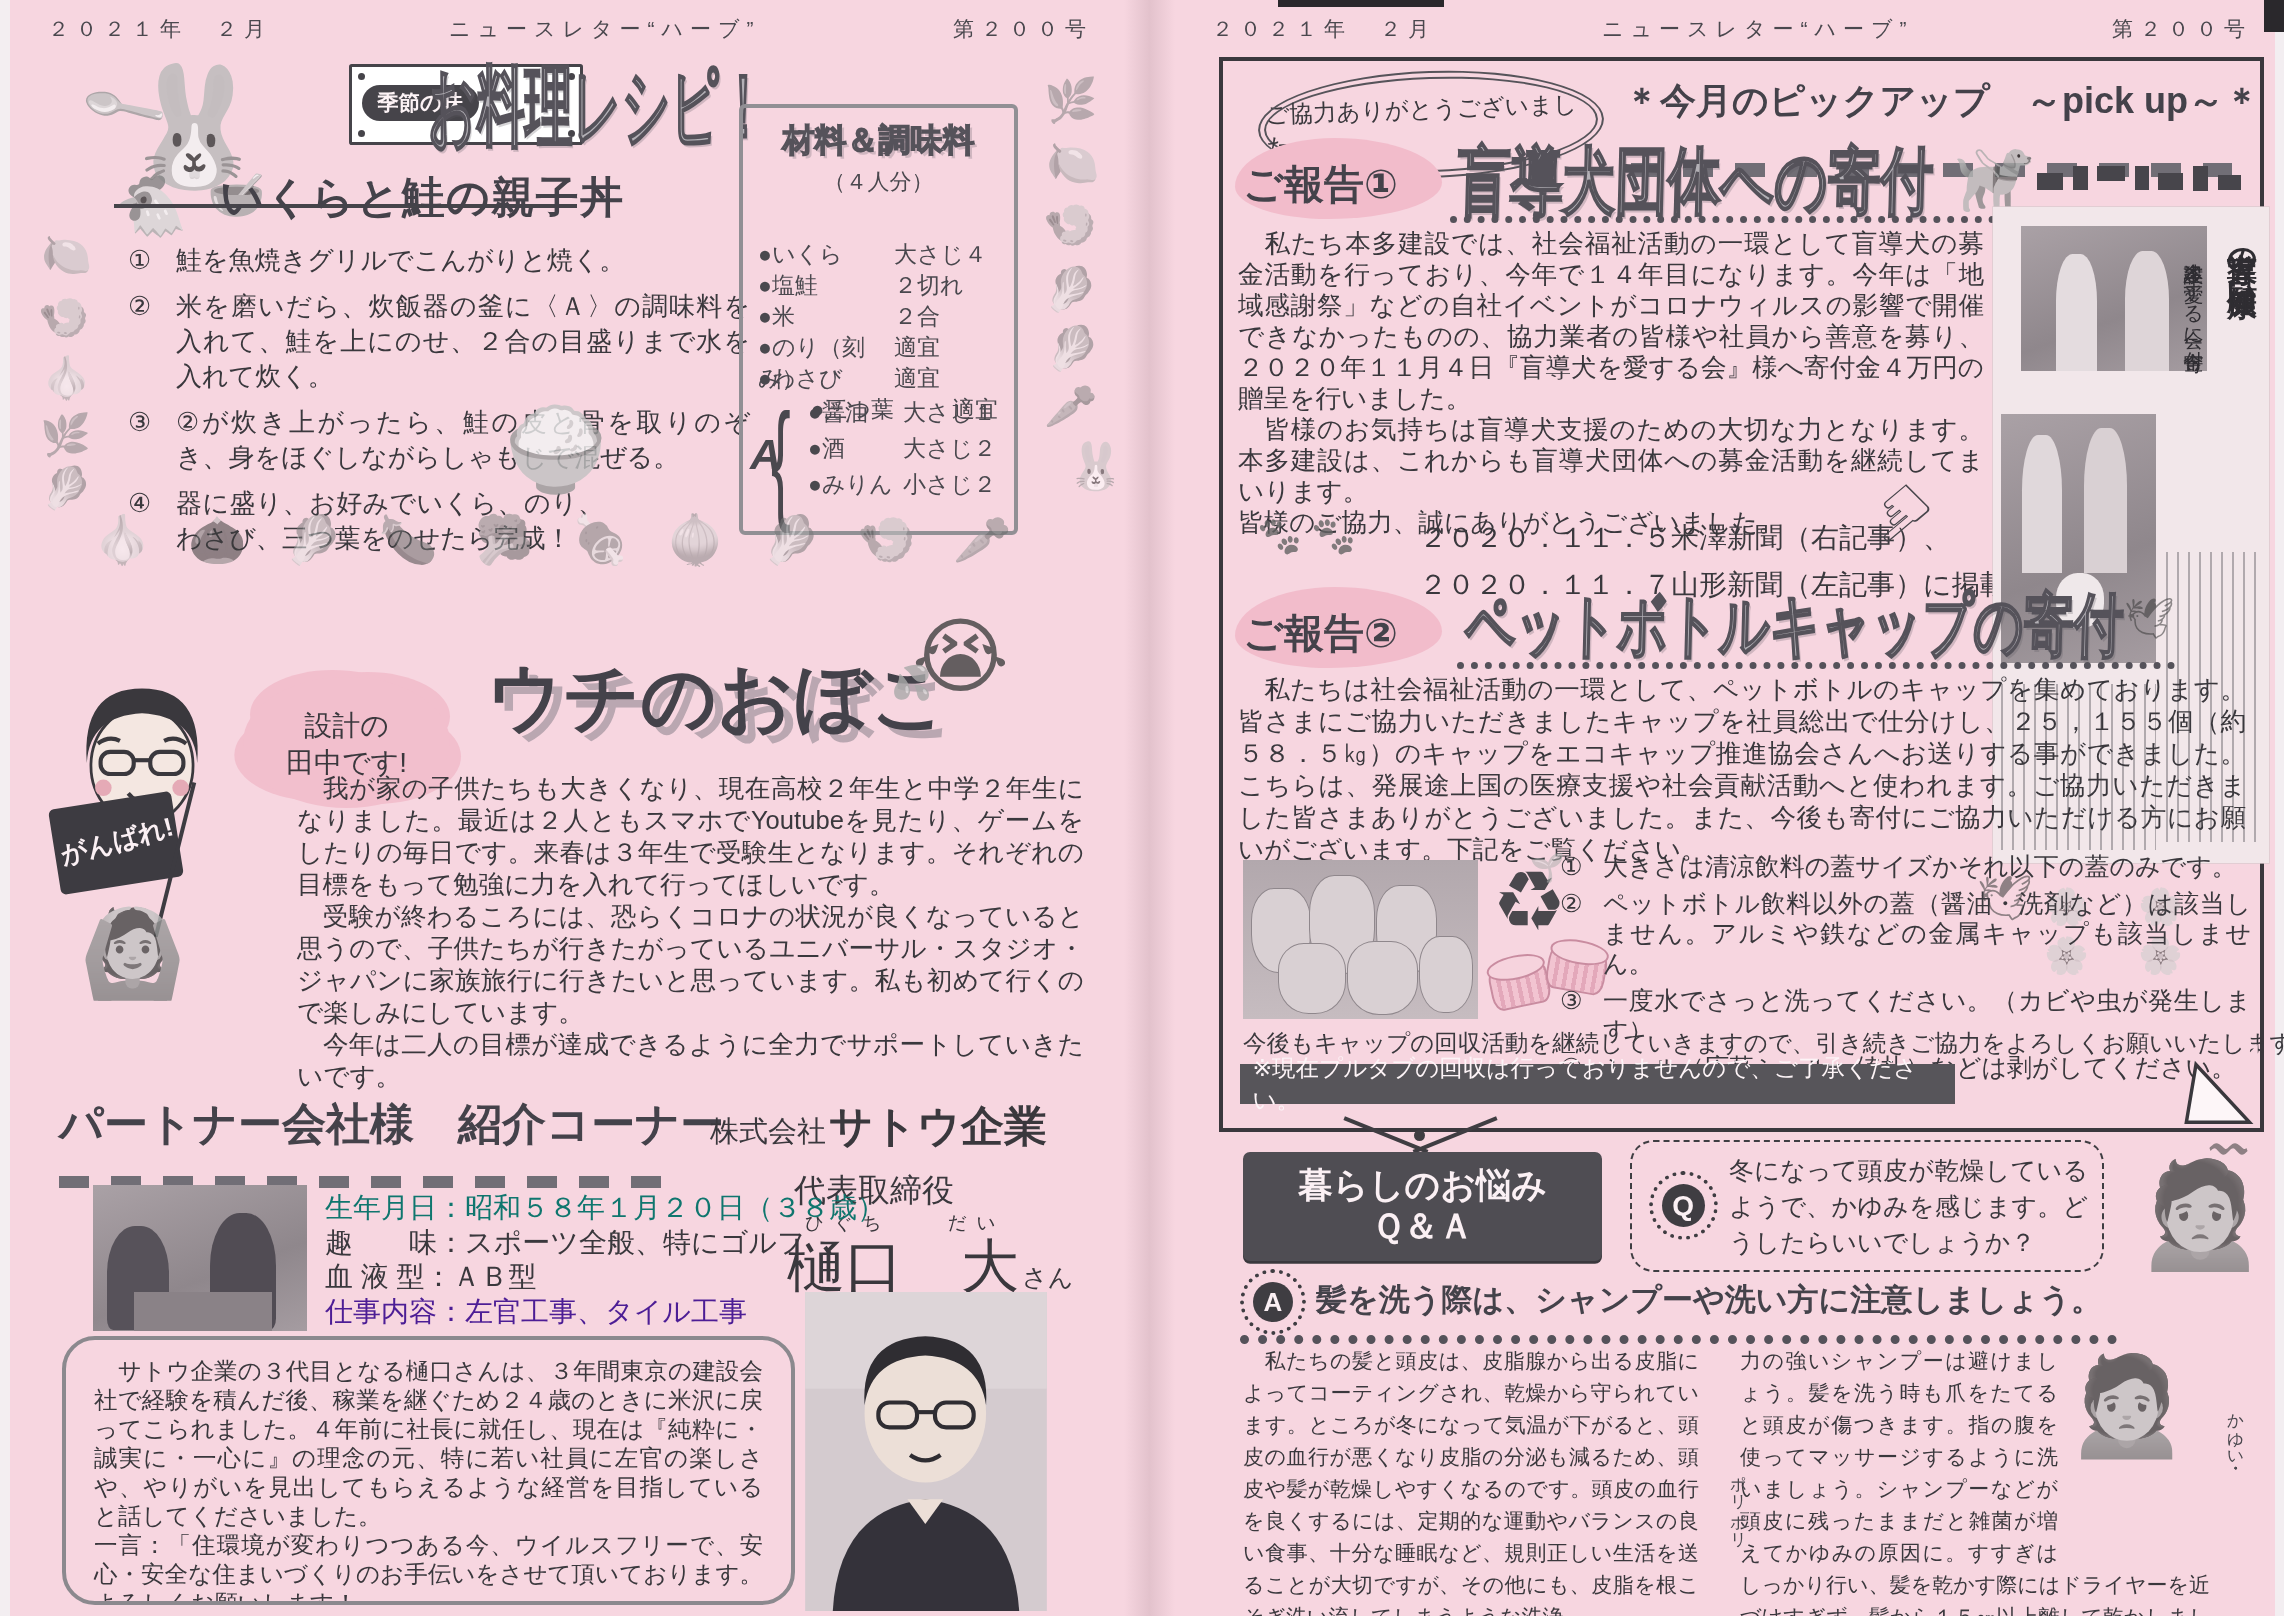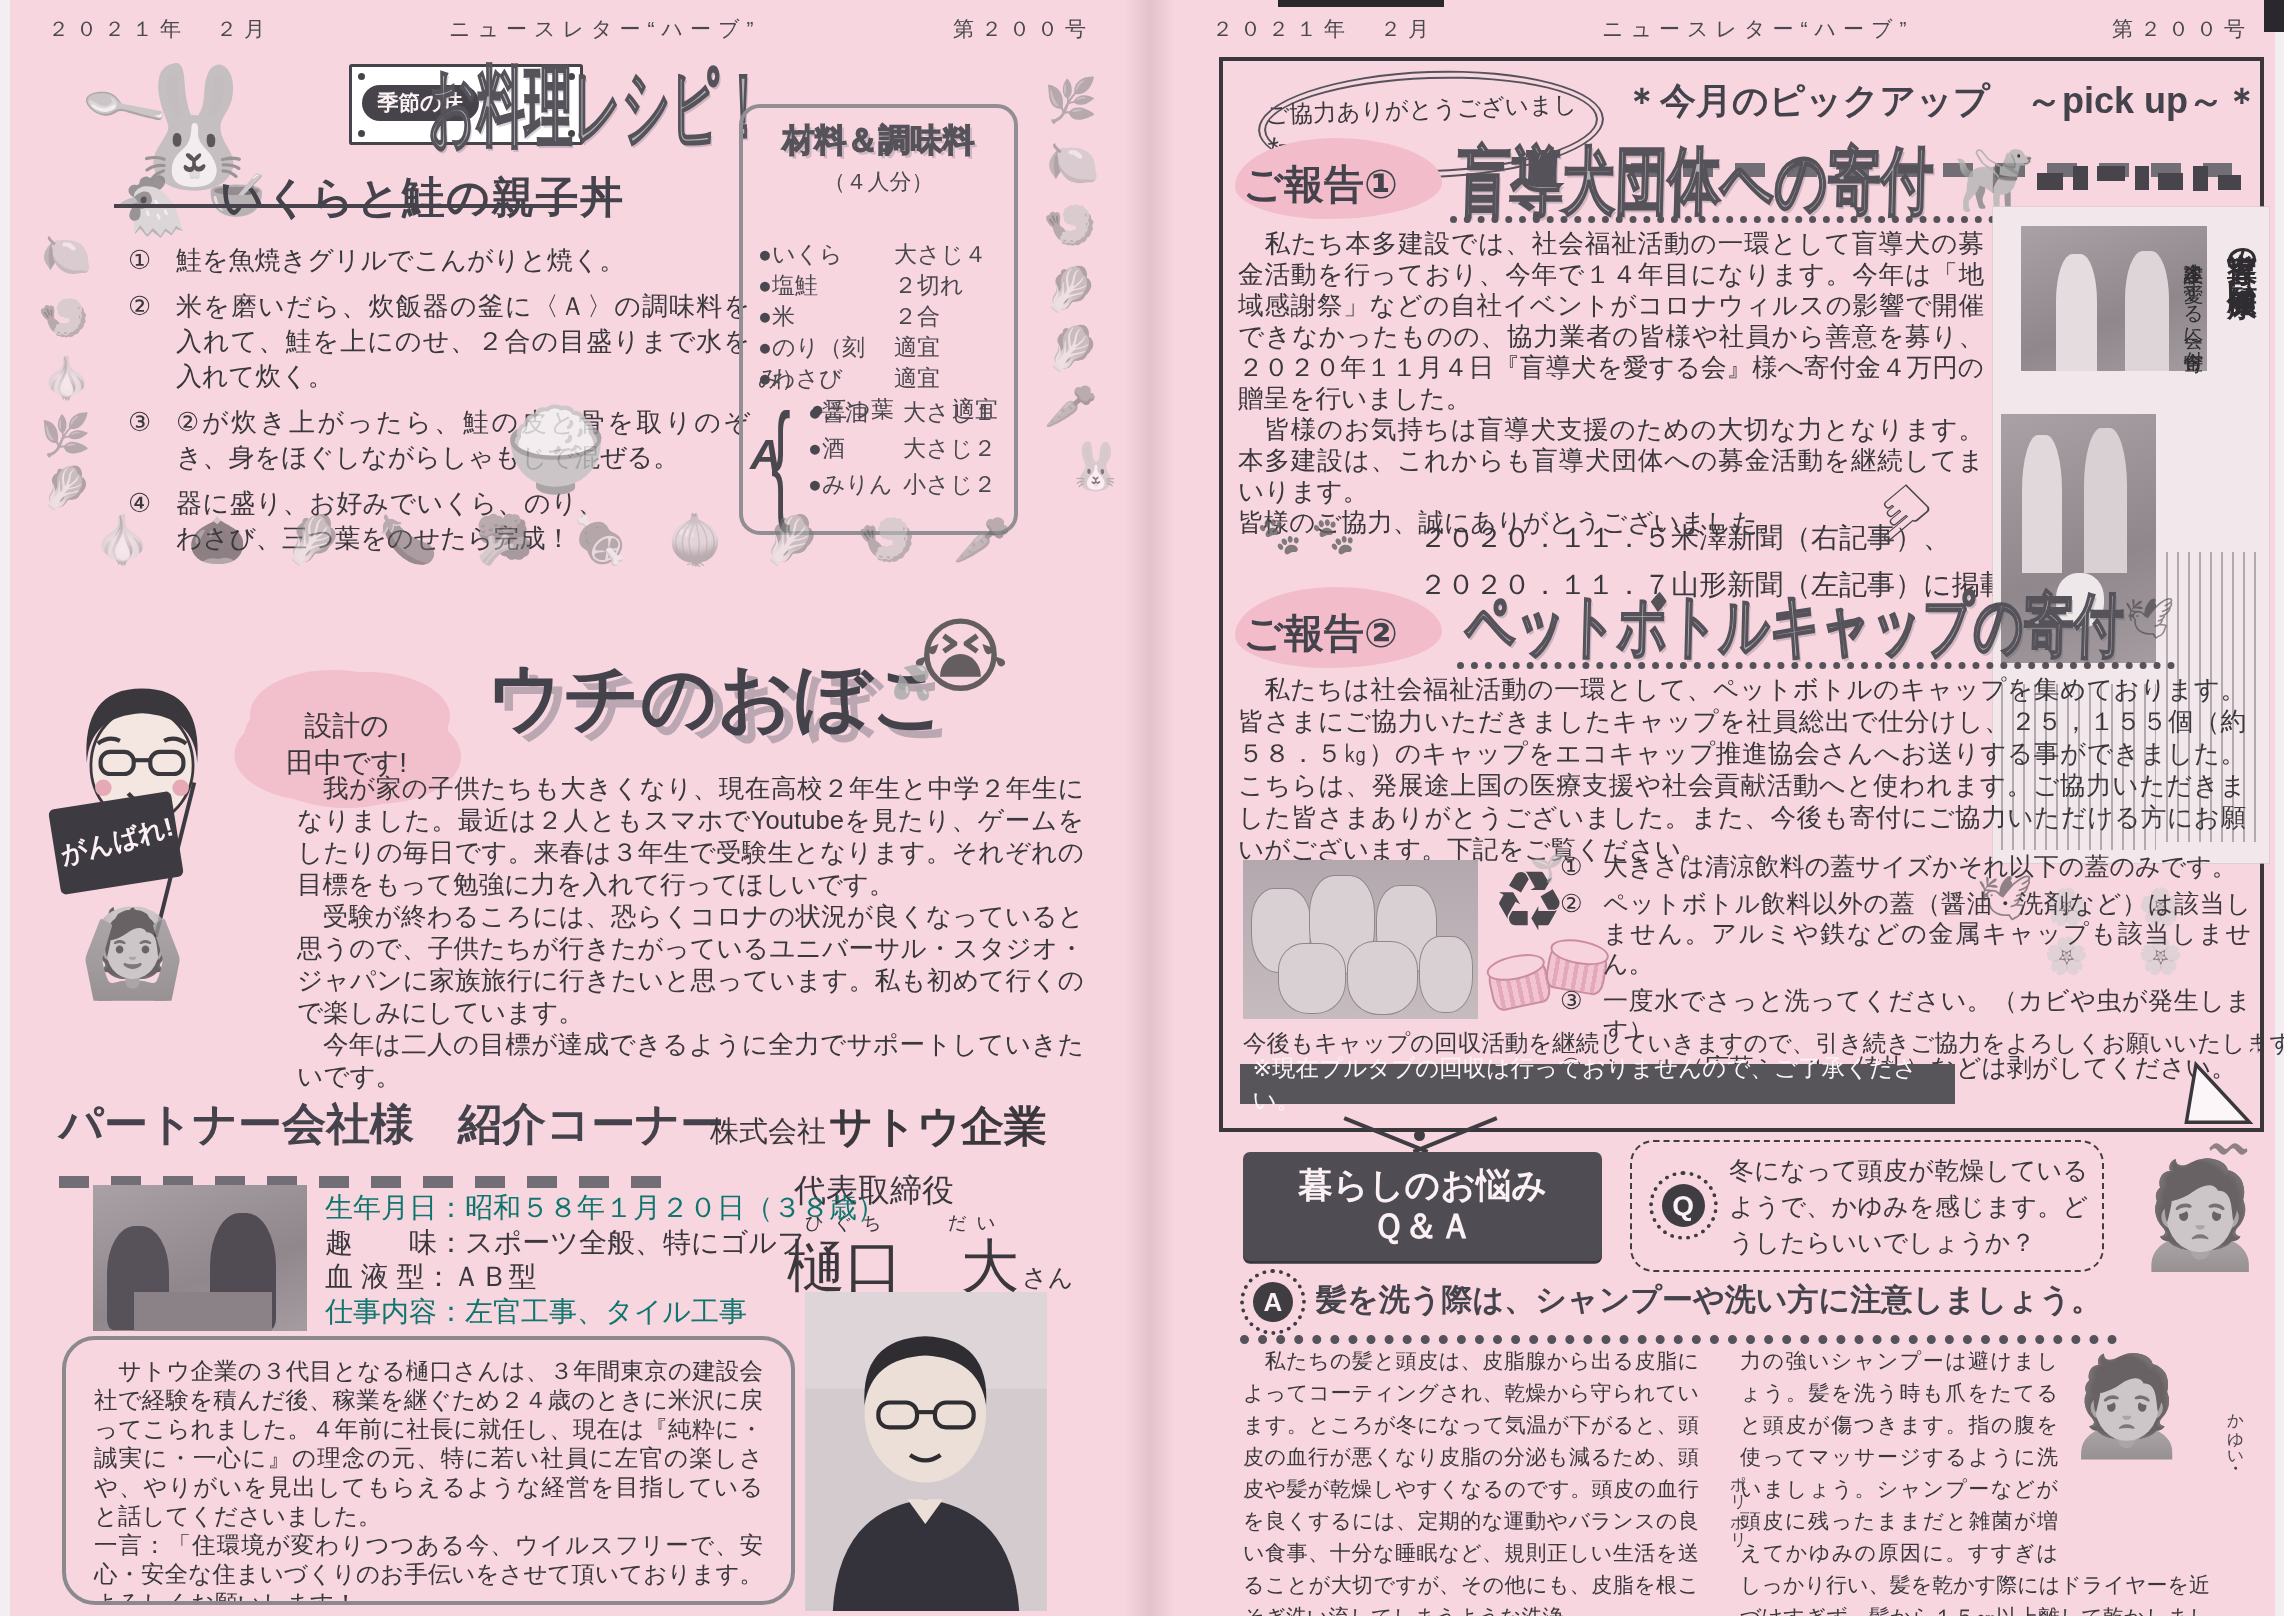--- a/index.html
+++ b/index.html
@@ -74,21 +74,21 @@
       <span class="stepnum">①</span><span>鮭を魚焼きグリルでこんがりと焼く。</span></li>
     <li class="jt" style="position:relative;padding-left:48px;margin-bottom:11px;">
       <span class="stepnum">②</span><span>米を磨いだら、炊飯器の釜に〈Ａ〉の調味料を入れて、鮭を上にのせ、２合の目盛りまで水を入れて炊く。</span></li>
     <li class="jt" style="position:relative;padding-left:48px;margin-bottom:11px;">
       <span class="stepnum">③</span><span>②が炊き上がったら、鮭の皮と骨を取りのぞき、身をほぐしながらしゃもじで混ぜる。</span></li>
     <li class="jt" style="position:relative;padding-left:48px;max-width:428px;">
       <span class="stepnum">④</span><span>器に盛り、お好みでいくら、のり、わさび、三つ葉をのせたら完成！</span></li>
   </ul>
   <div class="abs emoji" style="left:504px;top:401px;font-size:83px;"><span>🍚</span></div>
 
-  <div class="abs" style="left:739px;top:104px;width:271px;height:423px;border:4.1px solid #918f94;border-radius:21px;">
+  <div class="abs" style="left:739px;top:104px;width:271px;height:423px;border:4.1px solid #918f94;border-radius:6px;">
     <div class="abs outlineT center nowrap" style="left:0;top:11px;width:100%;font-size:32px;-webkit-text-stroke:1.4px #55525a;">材料＆調味料</div>
     <div class="abs center" style="left:0;top:59px;width:100%;font-size:22px;color:#4a484e;">（４人分）</div>
     <div class="abs" style="left:15px;top:97px;width:240px;font-size:23px;color:#4a484e;margin-top:34px;">
       <div style="display:flex;height:31px;">
           <span style="flex:1;">●いくら</span>
           <span style="width:104px;">大さじ４</span>
         </div>
       <div style="display:flex;height:31px;">
           <span style="flex:1;">●塩鮭</span>
           <span style="width:104px;">２切れ</span>
@@ -202,21 +202,21 @@
     <span style="font-size:25px;color:#3a383d;">さん</span>
   </div>
   <div class="abs photo" style="left:93px;top:1185px;width:214px;height:146px;">
     <span class="abs" style="left:14px;top:41px;width:62px;height:104px;background:#57525a;border-radius:45% 45% 10% 10%;"></span>
     <span class="abs" style="left:117px;top:28px;width:66px;height:117px;background:#514c54;border-radius:45% 45% 10% 10%;"></span>
     <span class="abs" style="left:41px;bottom:0;width:138px;height:39px;background:#8a8287;"></span>
   </div>
   <div class="abs nowrap" style="left:325px;top:1189px;font-size:28px;color:#0f766e;">生年月日：昭和５８年１月２０日（３８歳）</div>
   <div class="abs nowrap" style="left:325px;top:1224px;font-size:28px;color:#3a383d;">趣　　味：スポーツ全般、特にゴルフ</div>
   <div class="abs nowrap" style="left:325px;top:1258px;font-size:28px;color:#3a383d;">血 液 型：ＡＢ型</div>
-  <div class="abs nowrap" style="left:325px;top:1293px;font-size:28px;color:#0f766e;">仕事内容：左官工事、タイル工事</div>
+  <div class="abs nowrap" style="left:325px;top:1293px;font-size:28px;color:#4c1d95;">仕事内容：左官工事、タイル工事</div>
 
   <div class="abs" style="left:62px;top:1336px;width:725px;height:261px;border:4.8px solid #8b898e;border-radius:33px;overflow:hidden;">
     <div class="jt preline" style="margin:16.6px 28px;font-size:23.5px;line-height:29px;">　サトウ企業の３代目となる樋口さんは、３年間東京の建設会社で経験を積んだ後、稼業を継ぐため２４歳のときに米沢に戻ってこられました。４年前に社長に就任し、現在は『純粋に・誠実に・一心に』の理念の元、特に若い社員に左官の楽しさや、やりがいを見出してもらえるような経営を目指していると話してくださいました。
 一言：「住環境が変わりつつある今、ウイルスフリーで、安心・安全な住まいづくりのお手伝いをさせて頂いております。よろしくお願いします！」</div>
   </div>
 
   <div class="abs" style="left:805px;top:1292px;width:242px;height:319px;">
     <svg width="242" height="319" viewBox="0 0 175 231">
       <rect width="175" height="231" fill="#d4cbcf"></rect>
       <rect width="175" height="70" fill="#ddd5d8"></rect>

